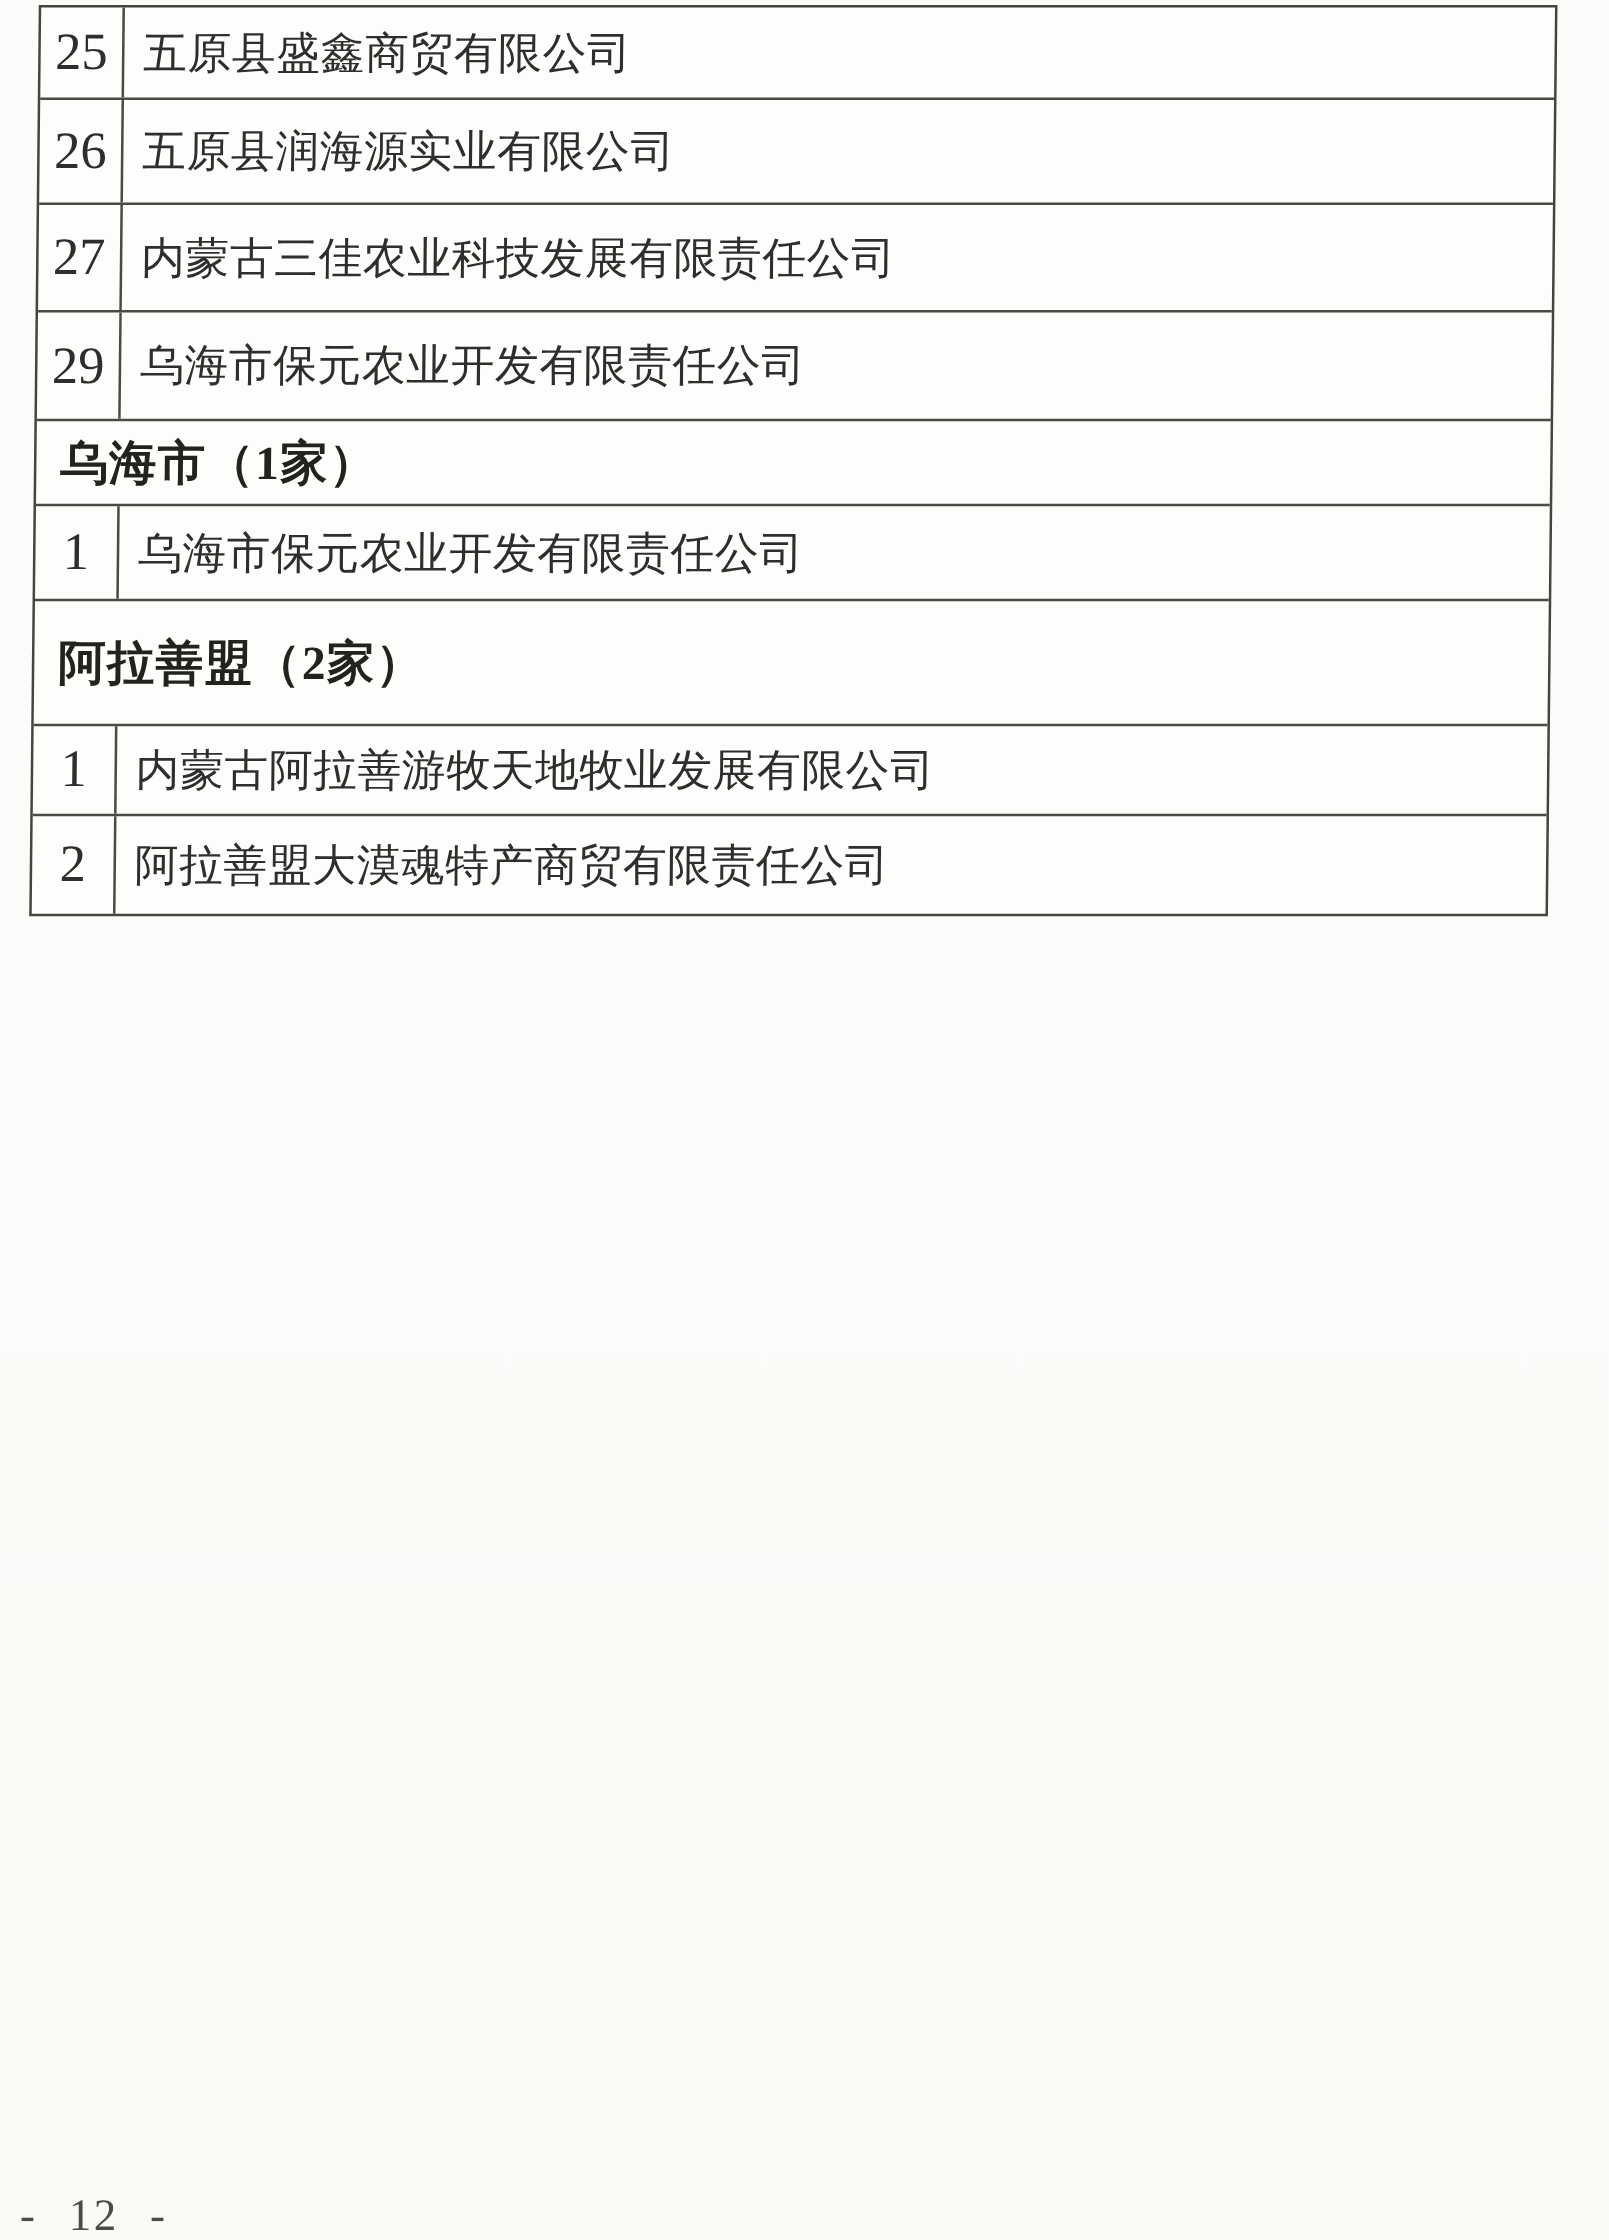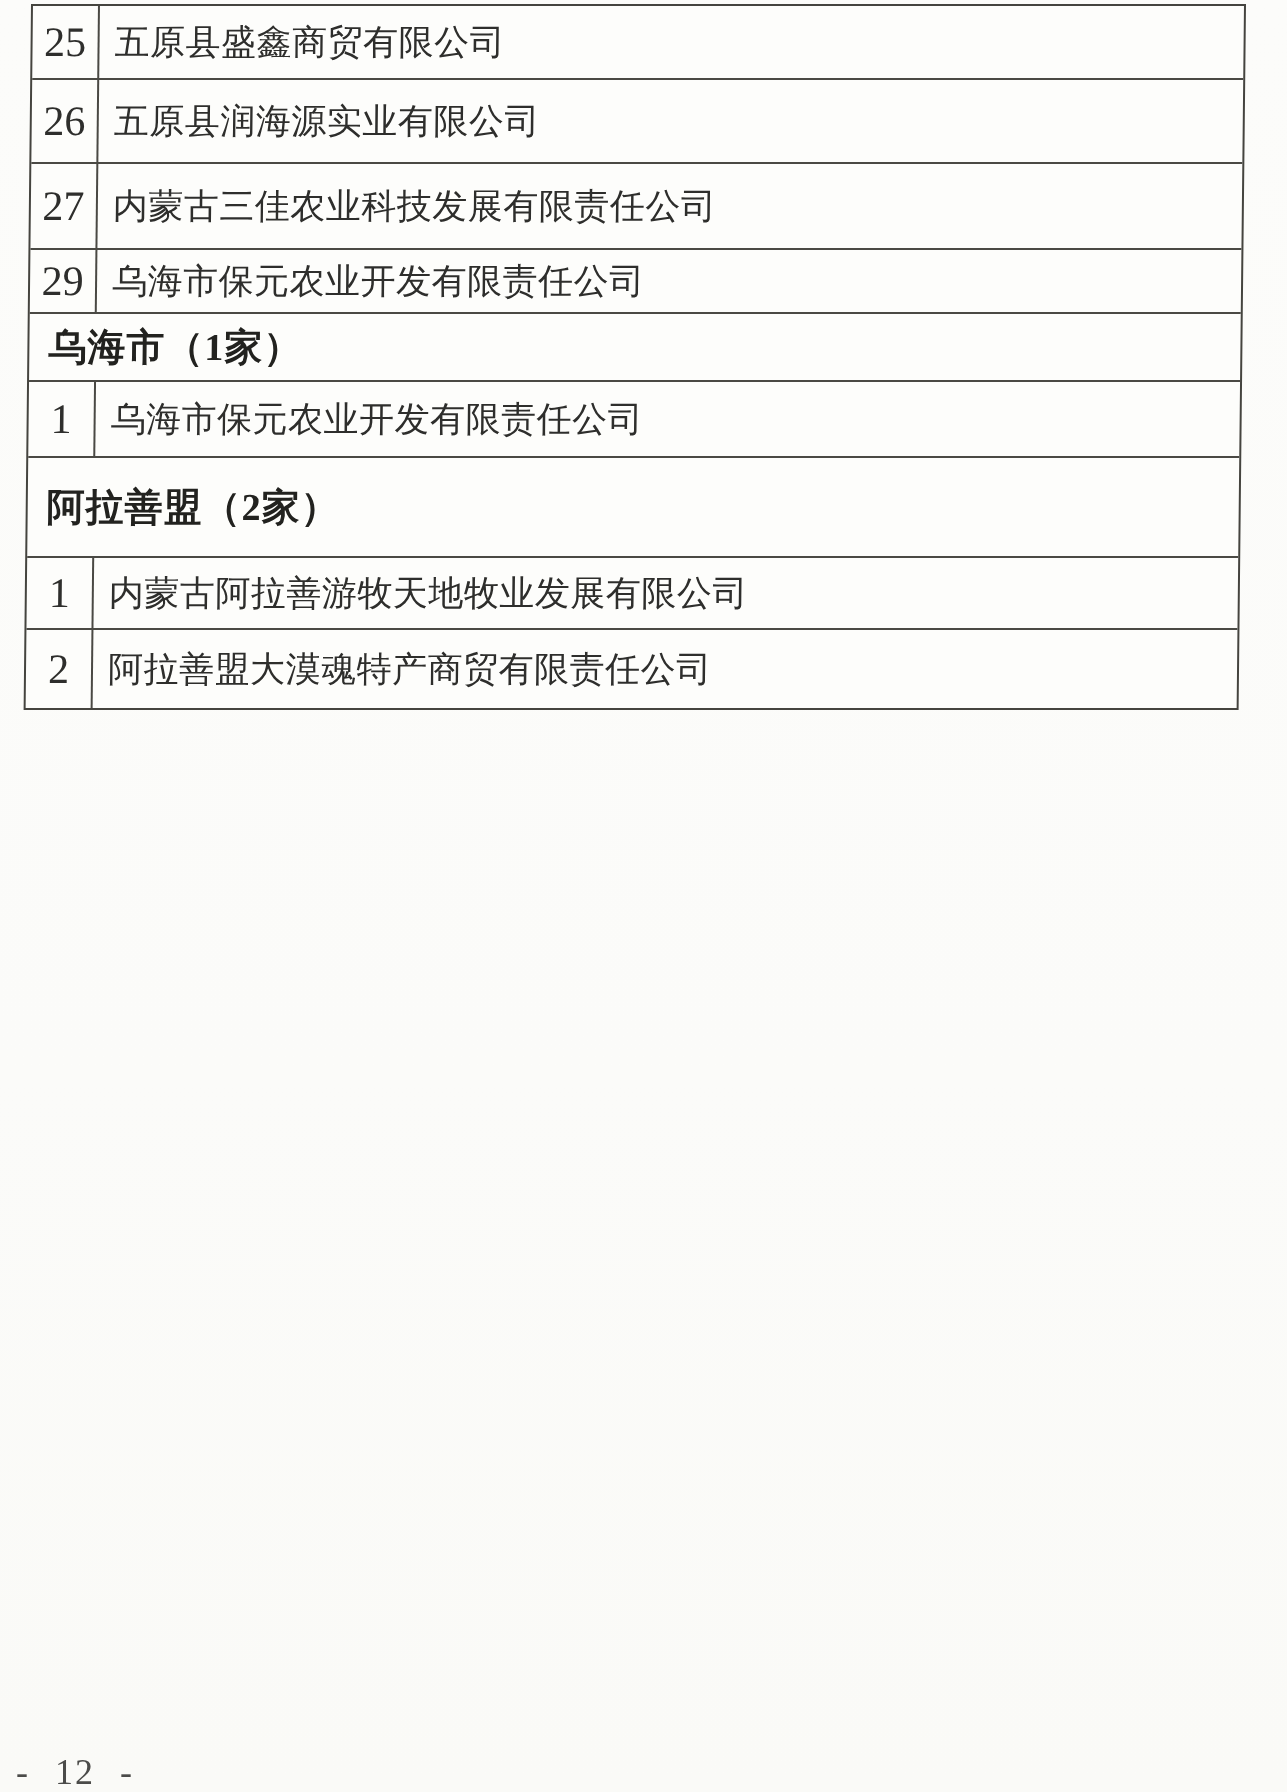--- a/index.html
+++ b/index.html
@@ -99,21 +99,21 @@
       <div class="num-cell">26</div>
       <div class="name-cell">五原县润海源实业有限公司</div>
     </div>
 
     <div class="trow" style="height:86px">
       <div class="num-cell">27</div>
       <div class="name-cell">内蒙古三佳农业科技发展有限责任公司</div>
     </div>
 
 
-    <div class="trow" style="height:64px">
+    <div class="trow" style="height:87px">
       <div class="num-cell">29</div>
       <div class="name-cell">乌海市保元农业开发有限责任公司</div>
     </div>
 
     <div class="trow section-row" style="height:68px">
       <span>乌海市（1家）</span>
     </div>
 
     <div class="trow" style="height:76px">
       <div class="num-cell">1</div>

